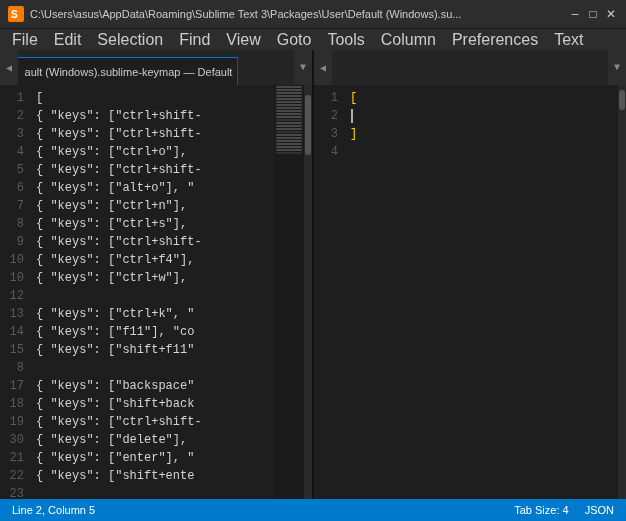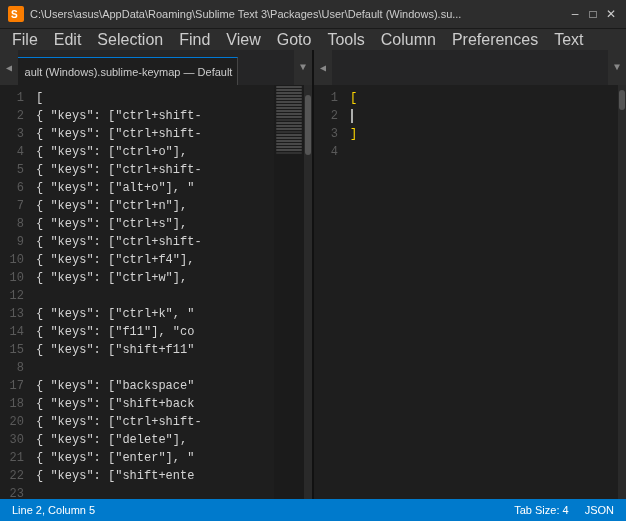--- a/index.html
+++ b/index.html
@@ -329,21 +329,21 @@
             <span class="line-num">9</span>
             <span class="line-num">10</span>
             <span class="line-num">10</span>
             <span class="line-num">12</span>
             <span class="line-num">13</span>
             <span class="line-num">14</span>
             <span class="line-num">15</span>
             <span class="line-num">8</span>
             <span class="line-num">17</span>
             <span class="line-num">18</span>
-            <span class="line-num">20</span>
+            <span class="line-num">19</span>
             <span class="line-num">30</span>
             <span class="line-num">21</span>
             <span class="line-num">22</span>
             <span class="line-num">23</span>
           </div>
         <div class="code-area" id="left-code">
             <div class="code-line">[</div>
             <div class="code-line">    { "keys": ["ctrl+shift-</div>
             <div class="code-line">    { "keys": ["ctrl+shift-</div>
             <div class="code-line">    { "keys": ["ctrl+o"],</div>

